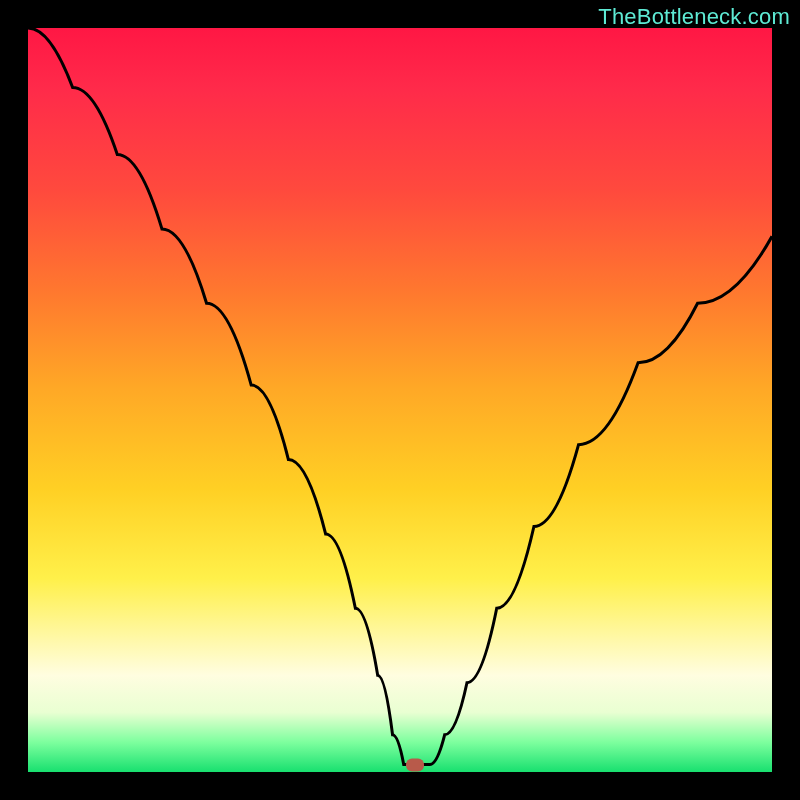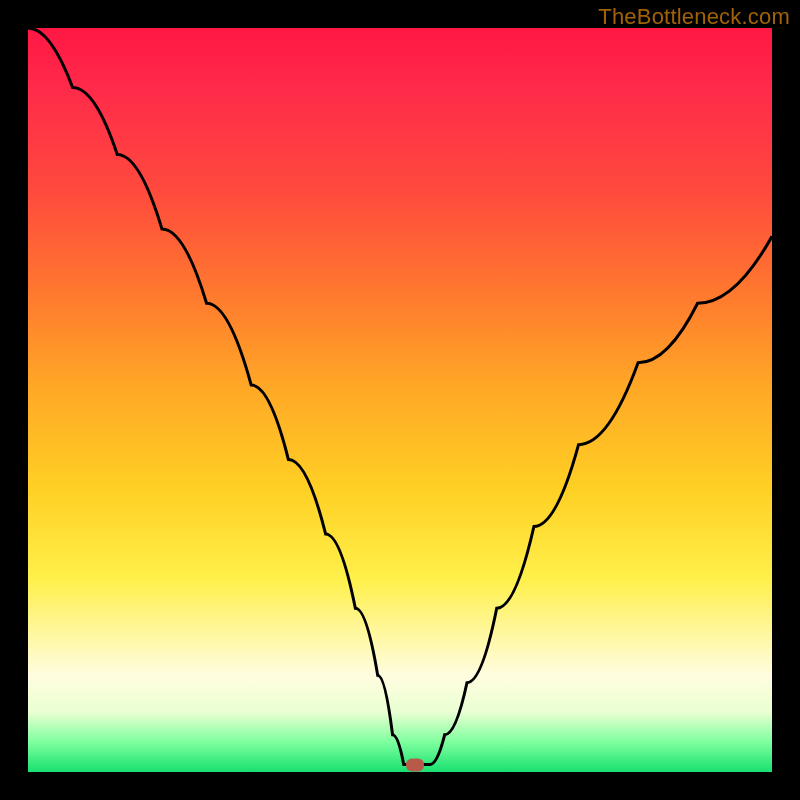--- a/index.html
+++ b/index.html
@@ -51,21 +51,21 @@
     width: 18px;
     height: 13px;
     border-radius: 6px;
     background: #b85a4a;
     transform: translate(-50%, -50%);
   }
   .watermark {
     position: absolute;
     top: 4px;
     right: 10px;
-    color: #a16207;
+    color: #5eead4;
     font-size: 22px;
     font-weight: 500;
     letter-spacing: 0.2px;
   }
 </style>
 </head>
 <body>
 
 <div class="frame">
   <div class="watermark">TheBottleneck.com</div>

